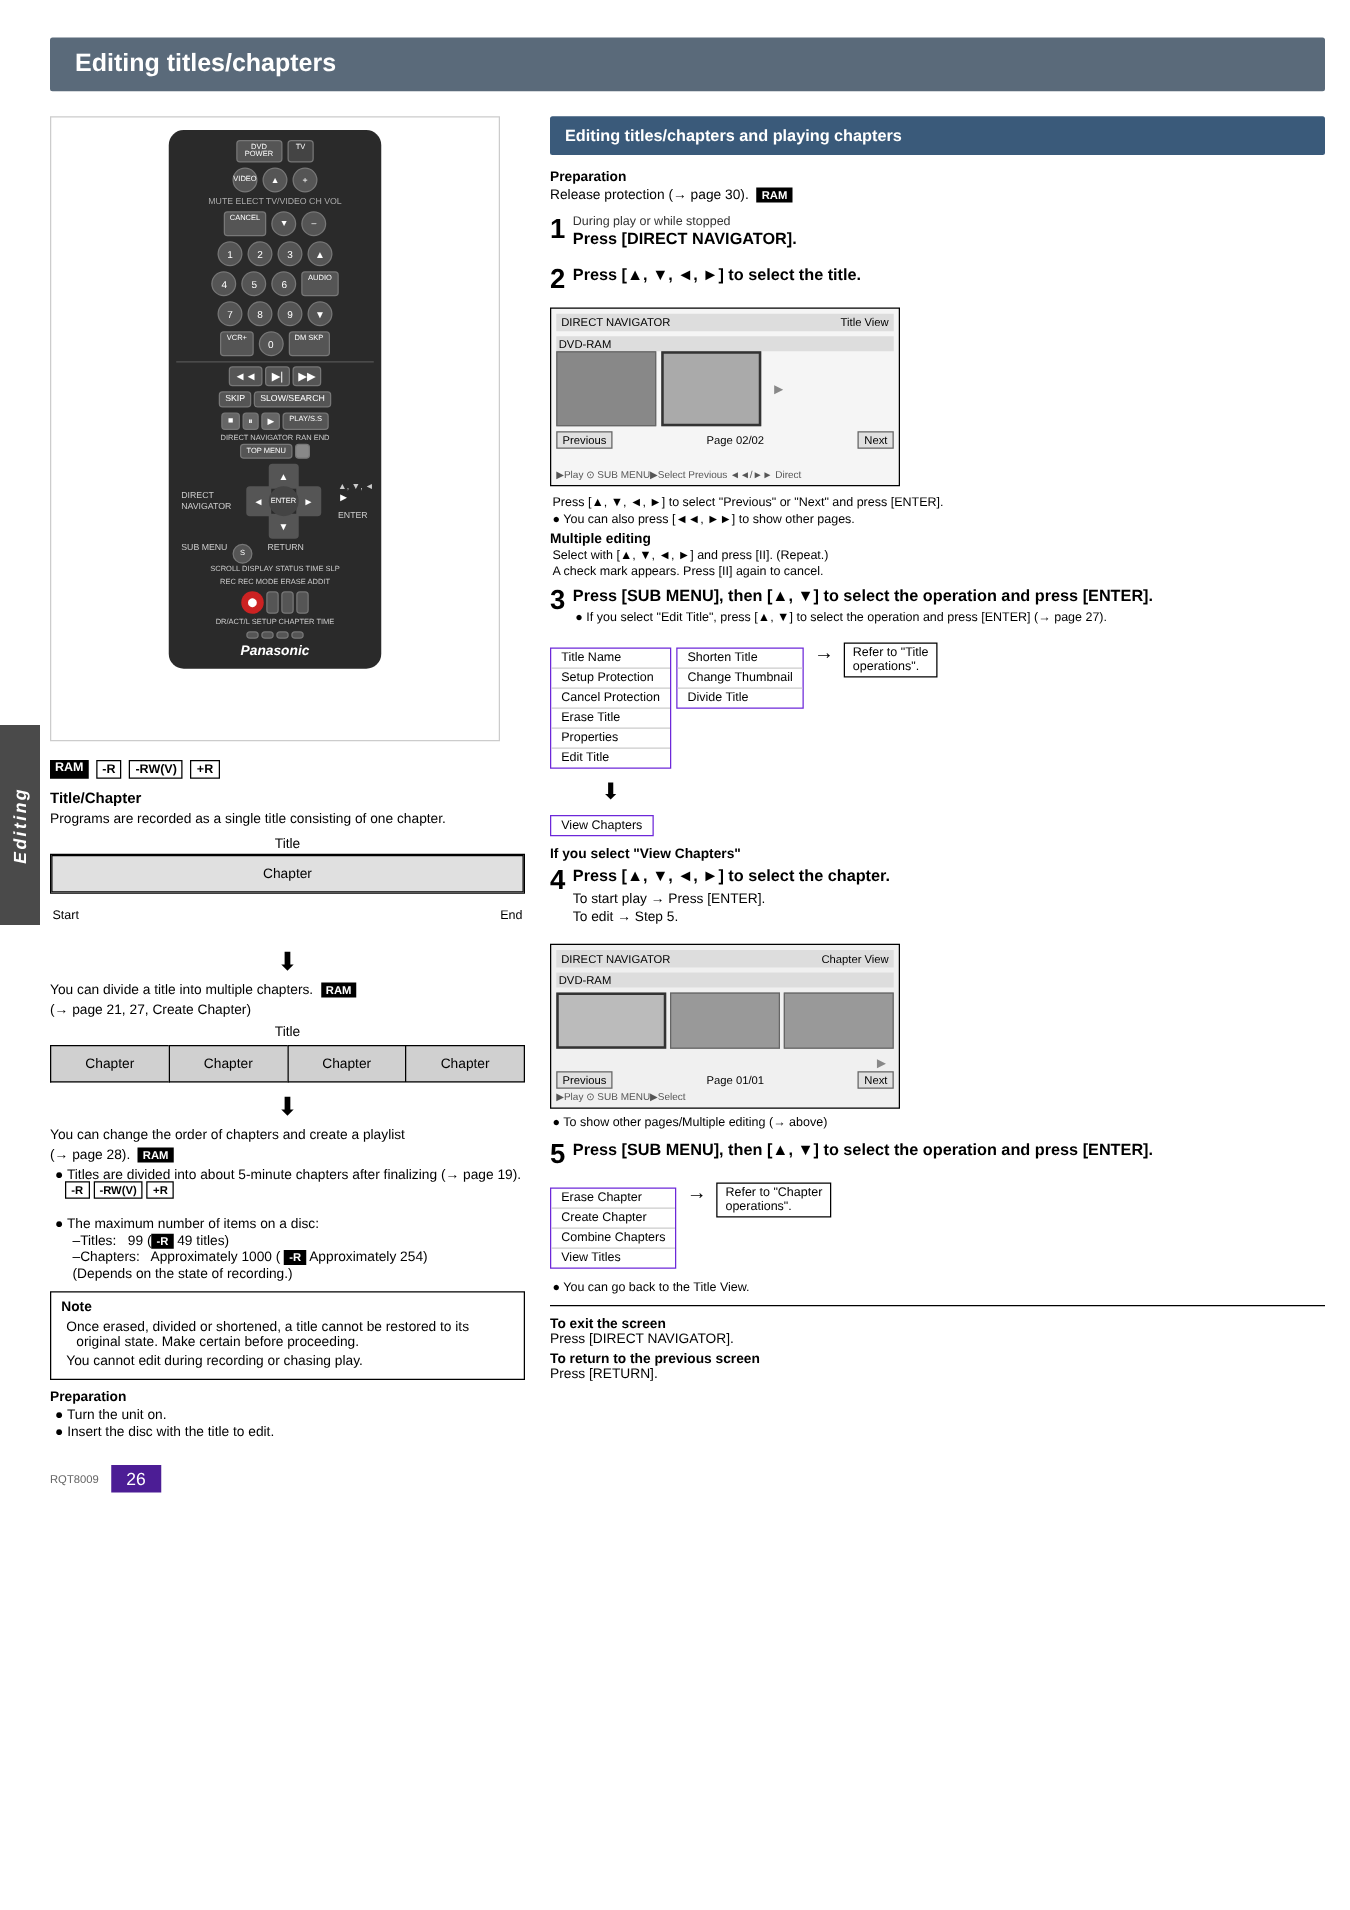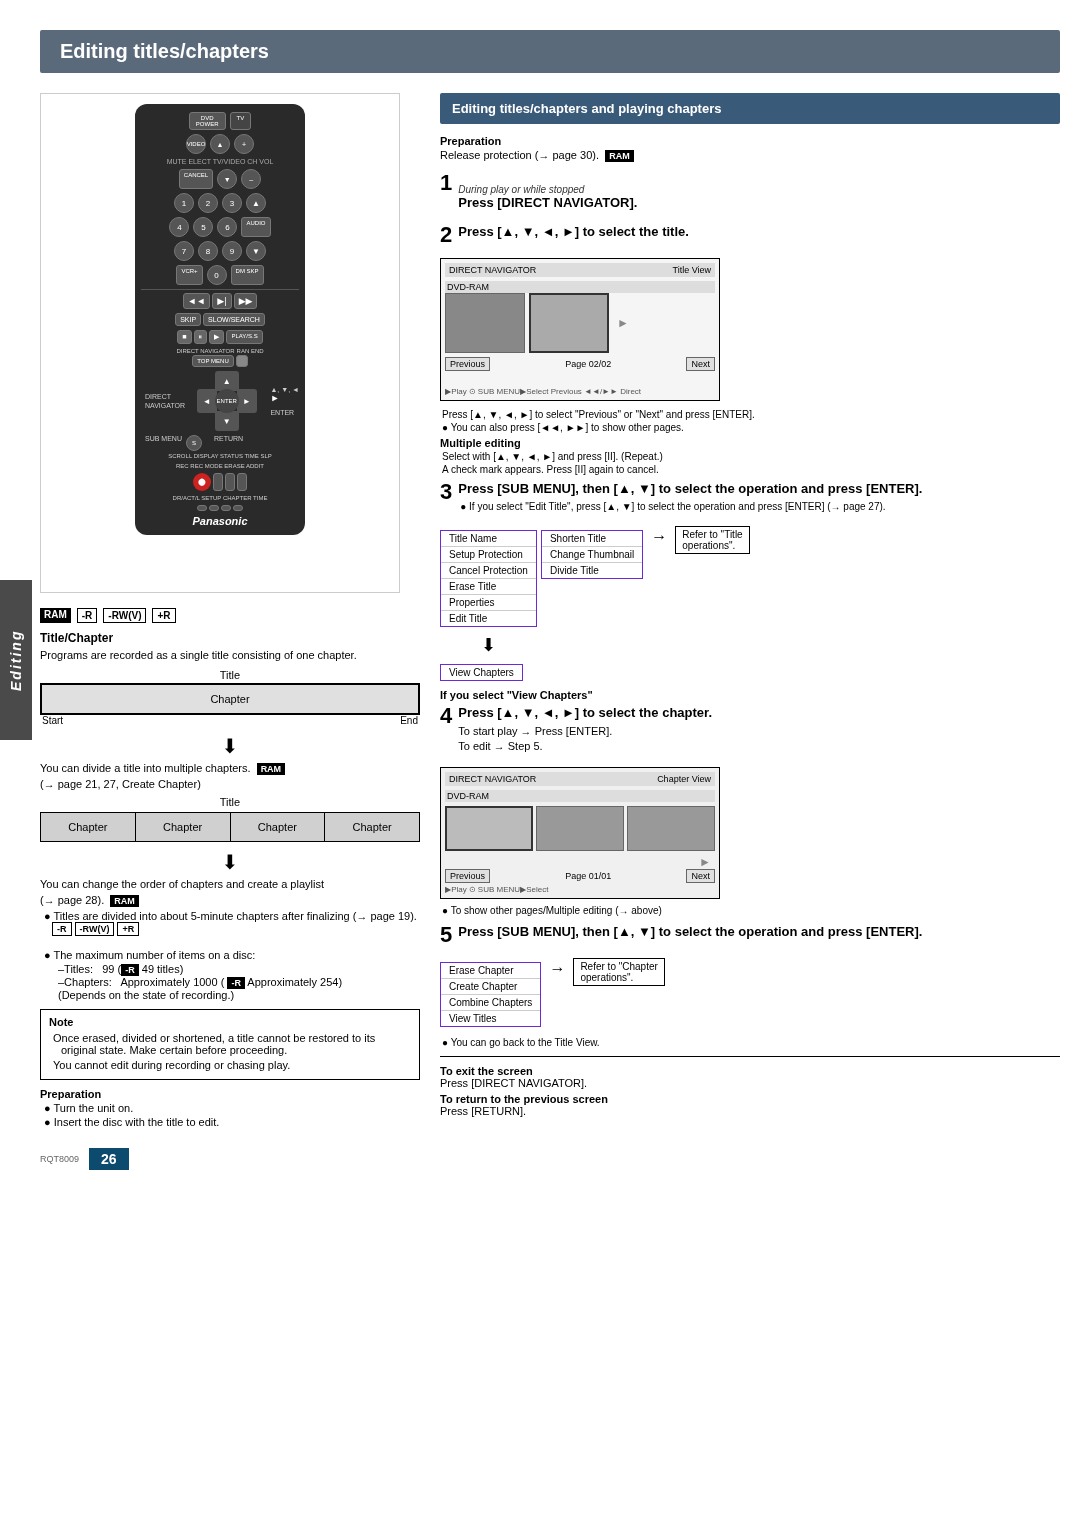--- a/index.html
+++ b/index.html
@@ -142,21 +142,21 @@
       align-items: center;
       justify-content: center;
       background: #e0e0e0;
       font-size: 11px;
     }
 
     .diagram-start-end {
       display: flex;
       justify-content: space-between;
       font-size: 10px;
-      padding: 0 2px;
+      padding: 12px 2px;
     }
 
     .chapters-row {
       display: flex;
       gap: 0;
       margin: 4px 0;
     }
 
     .chapters-row .chapter-cell {
       flex: 1;
@@ -240,22 +240,20 @@
     }
 
     .step-content {
       font-size: 12px;
       overflow: hidden;
     }
 
     .step-sub {
       font-size: 10px;
       color: #333;
-      font-style: italic;
-      margin-top: 12px;
     }
 
     .step-main {
       font-size: 13px;
       font-weight: bold;
       line-height: 1.3;
     }
 
     
     .nav-screenshot {
@@ -727,21 +725,21 @@
         </div>
 
         <div class="prep-section">
           <div class="prep-title">Preparation</div>
           <div class="bullet-text">● <span>Turn the unit on.</span></div>
           <div class="bullet-text">● <span>Insert the disc with the title to edit.</span></div>
         </div>
 
         <div style="position:relative; margin-top: 20px; display:flex; align-items:center; gap:10px;">
           <div style="font-size:9px; color:#666;">RQT8009</div>
-          <div style="background:#0c4a6e; color:#fff; padding:3px 12px; font-size:14px; font-weight:bold;">26</div>
+          <div style="background:#4c1d95; color:#fff; padding:3px 12px; font-size:14px; font-weight:normal;">26</div>
         </div>
 
       </div>
 
       <div class="right-col">
 
         <div class="section-header">Editing titles/chapters and playing chapters</div>
 
         <div class="prep-right">
           <span class="bold-label">Preparation</span><br>

